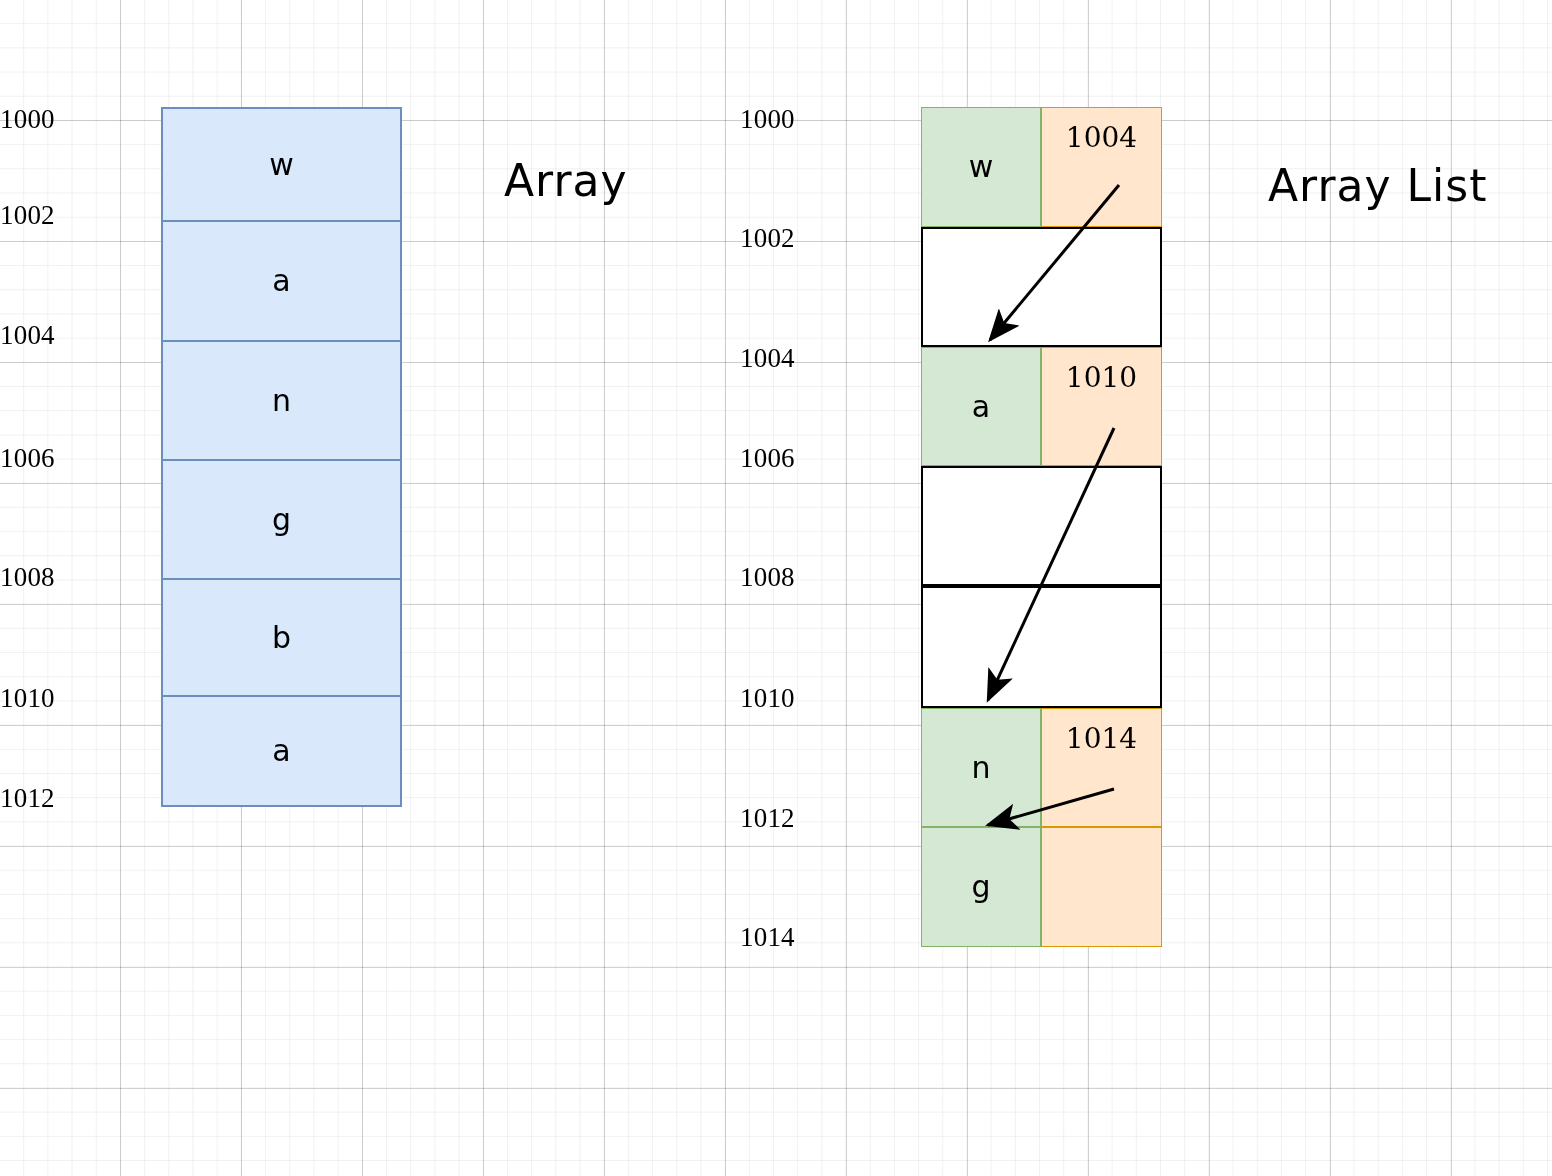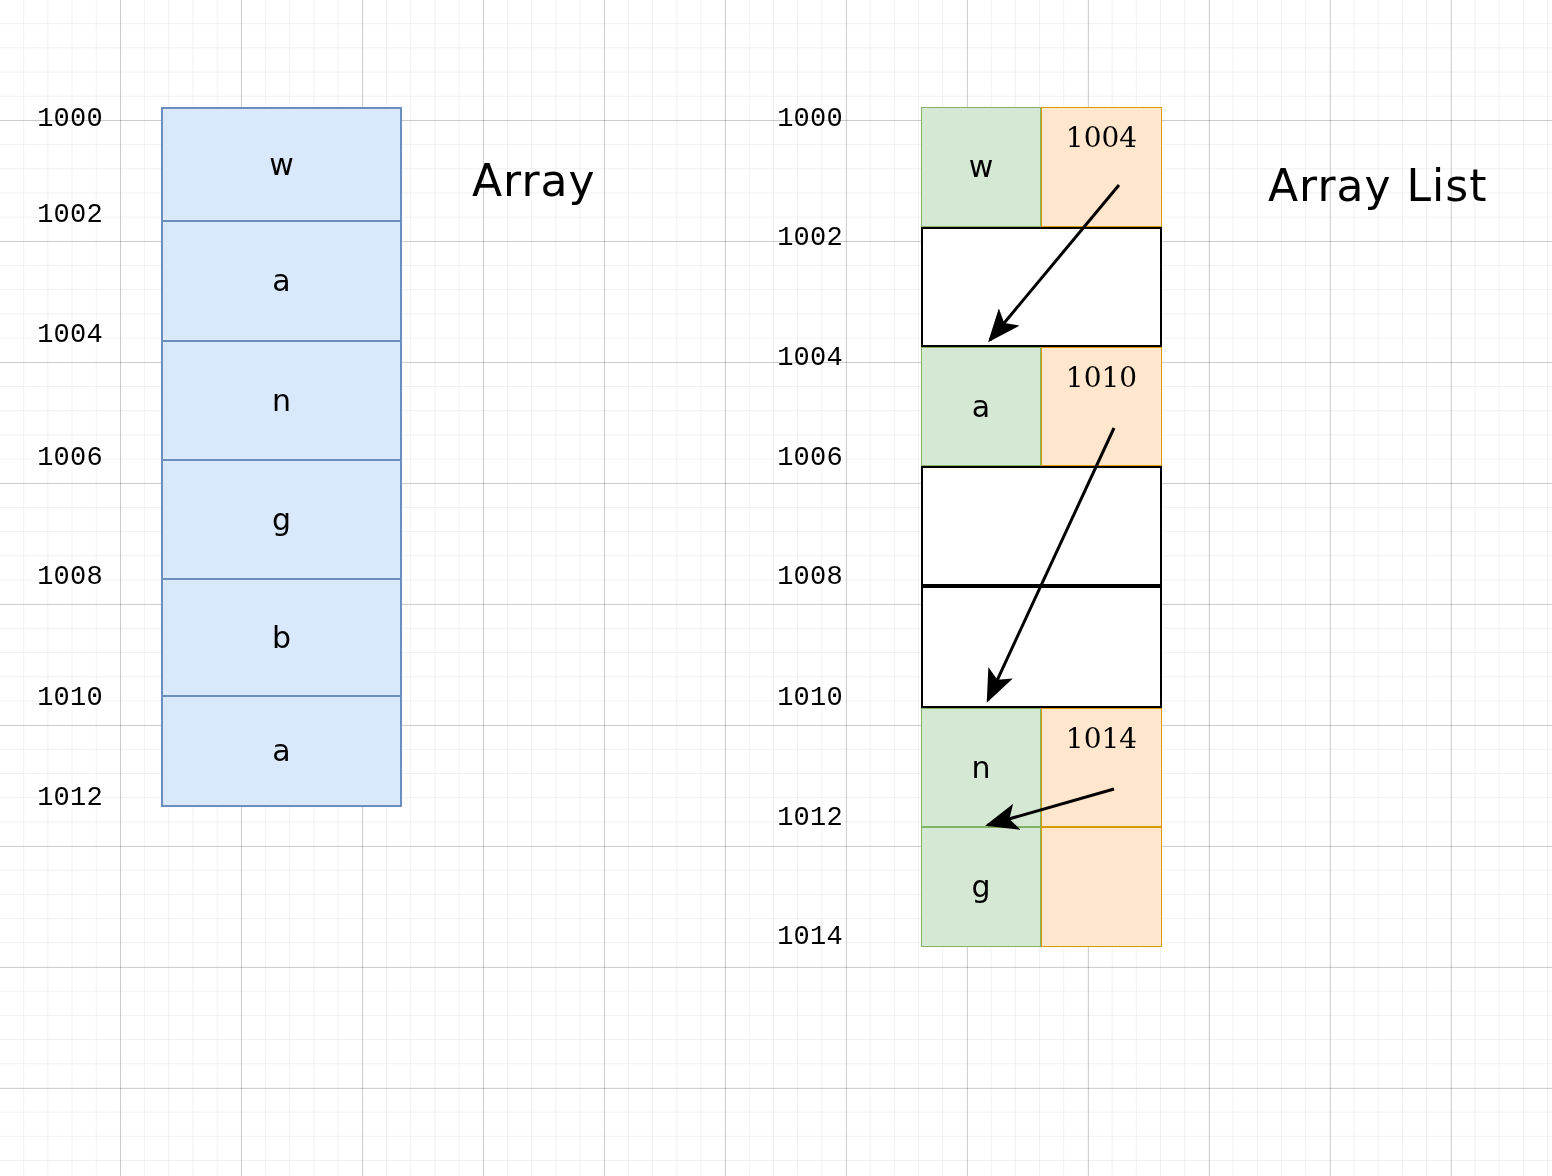--- a/index.html
+++ b/index.html
@@ -40,24 +40,24 @@
     position: absolute;
     left: 0; top: 0;
     width: 1552px;
     height: 1176px;
     z-index: 1;
   }
 
   
   .addr-label {
     position: absolute;
-    font-family: Liberation Mono, monospace;
+    font-family: Liberation Serif, serif;
     font-size: 27px;
     color: #000000;
-    text-align: center;
+    text-align: left;
     white-space: nowrap;
     letter-spacing: 0.2px;
   }
 
   
   .section-title {
     position: absolute;
     font-family: "DejaVu Sans", sans-serif;
     font-size: 44px;
     font-weight: 400;
@@ -162,21 +162,21 @@
 </style>
 </head>
 <body>
 
 <div id="grid-background"></div>
 
 <div id="diagram-layer">
 
   <div>
 
-    <div class="section-title" style="left:472px; top:155px;">Array</div>
+    <div class="section-title" style="left:504px; top:155px;">Array</div>
 
     <div class="addr-label" style="left:0px;  top:104px; width:140px;">1000</div>
     <div class="addr-label" style="left:0px;  top:200px; width:140px;">1002</div>
     <div class="addr-label" style="left:0px;  top:320px; width:140px;">1004</div>
     <div class="addr-label" style="left:0px;  top:443px; width:140px;">1006</div>
     <div class="addr-label" style="left:0px;  top:562px; width:140px;">1008</div>
     <div class="addr-label" style="left:0px;  top:683px; width:140px;">1010</div>
     <div class="addr-label" style="left:0px;  top:783px; width:140px;">1012</div>
 
     <div id="array-block">

